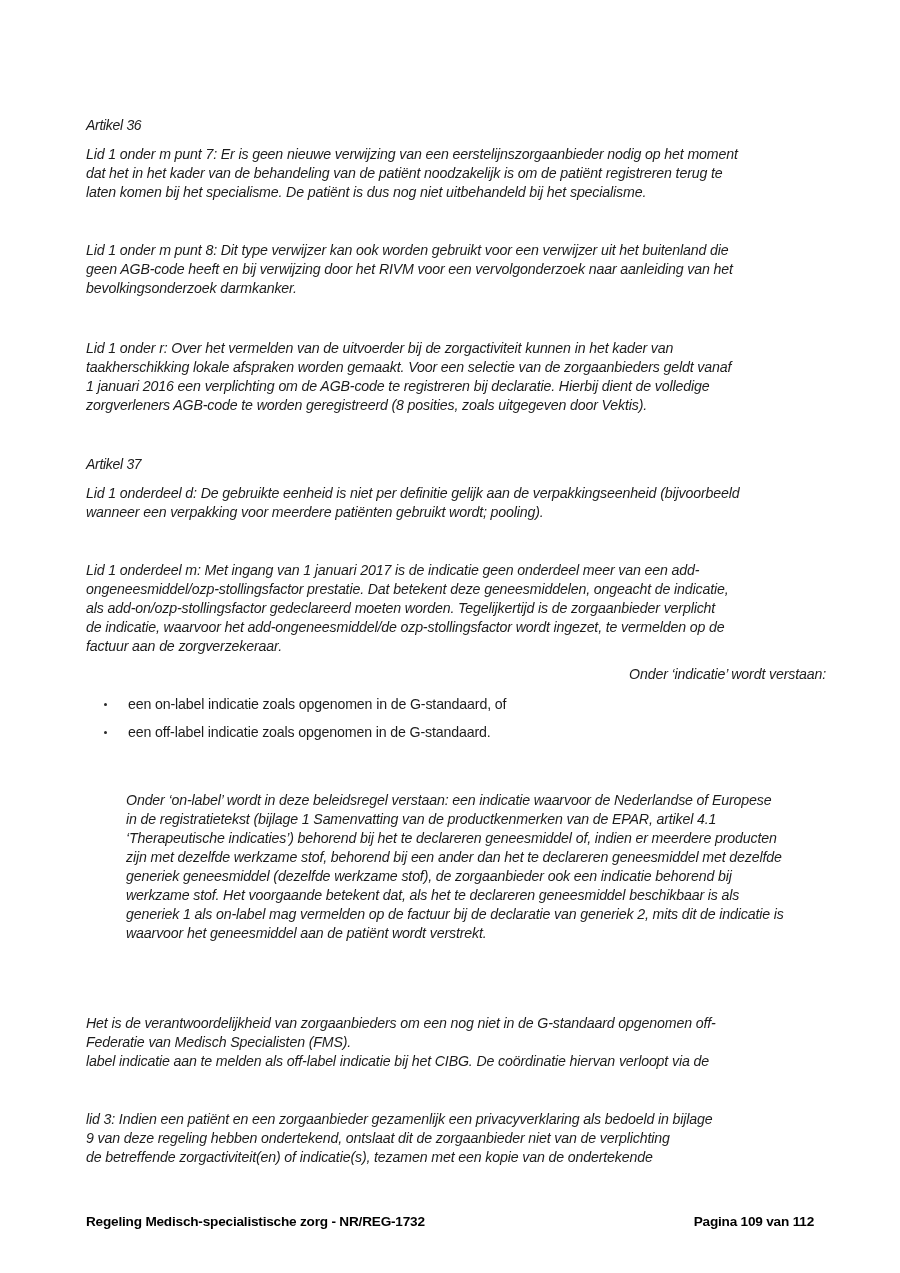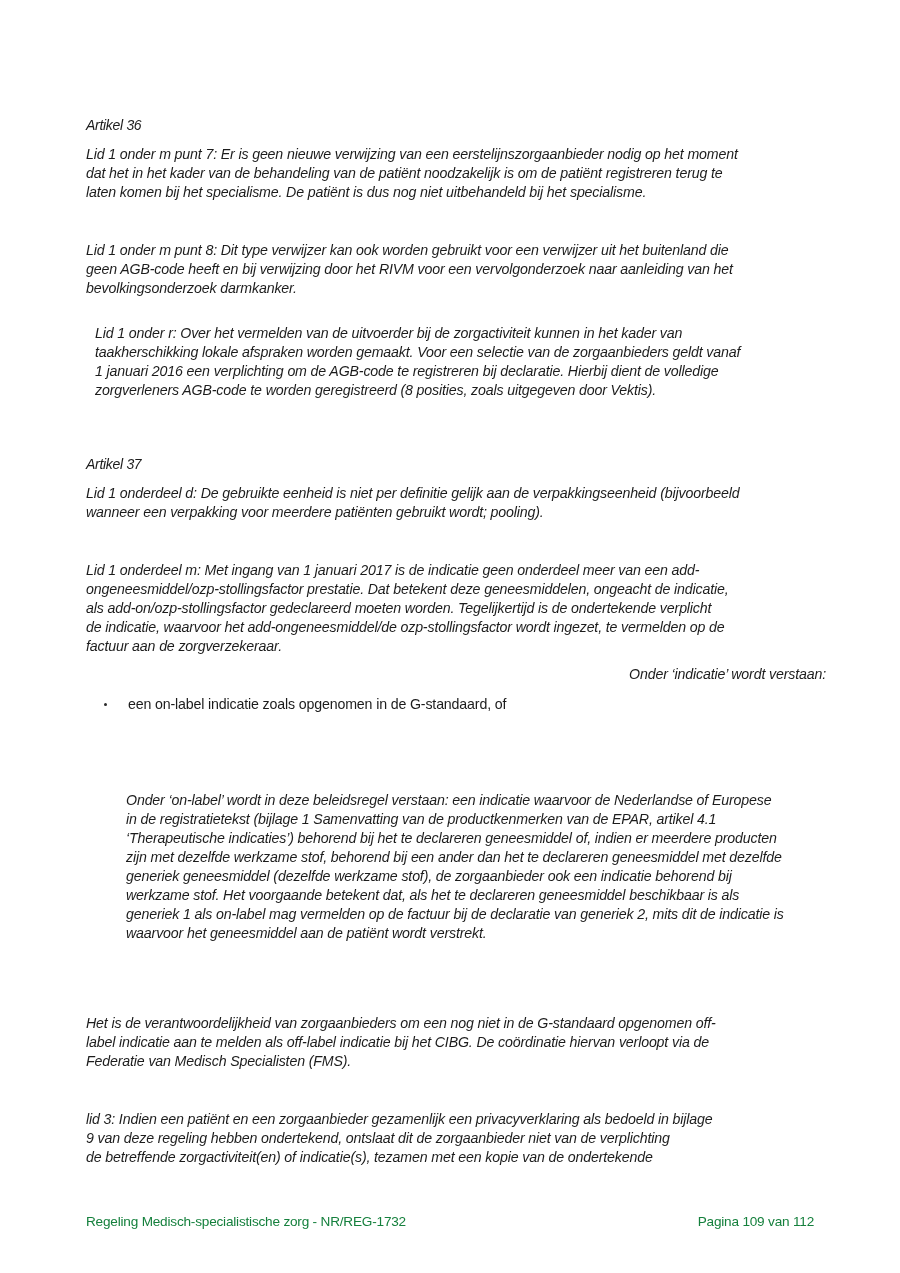--- a/index.html
+++ b/index.html
@@ -22,21 +22,21 @@
   .bullet-dot {
     position: absolute; left: 18px; top: 8px; width: 3px; height: 3px;
     background: #2a2a2a; border-radius: 50%;
   }
   .bullet-text {
     position: absolute; left: 42px; top: 0; font-size: 14.2px; line-height: 19px;
     white-space: nowrap; letter-spacing: -0.15px; color: #1c1c1c;
   }
   .footer {
     position: absolute; top: 1213px; font-size: 13.6px; line-height: 18px;
-    white-space: nowrap; color: #15803d; letter-spacing: -0.2px;
+    white-space: nowrap; color: #000000; letter-spacing: -0.2px; font-weight: bold;
   }
   .footer-left { left: 86px; }
   .footer-right { right: 86px; text-align: right; }
 </style>
 </head>
 <body>
 
 <div class="page">
 
   <div class="block" style="top:116px;">
@@ -48,70 +48,74 @@
     <div class="line">dat het in het kader van de behandeling van de patiënt noodzakelijk is om de patiënt registreren terug te</div>
     <div class="line">laten komen bij het specialisme. De patiënt is dus nog niet uitbehandeld bij het specialisme.</div>
   </div>
 
   <div class="block" style="top:241px;">
     <div class="line">Lid 1 onder m punt 8: Dit type verwijzer kan ook worden gebruikt voor een verwijzer uit het buitenland die</div>
     <div class="line">geen AGB-code heeft en bij verwijzing door het RIVM voor een vervolgonderzoek naar aanleiding van het</div>
     <div class="line">bevolkingsonderzoek darmkanker.</div>
   </div>
 
-  <div class="block" style="top:324px;margin-left:9px;">
+  <div class="block" style="top:339px;">
     <div class="line">Lid 1 onder r: Over het vermelden van de uitvoerder bij de zorgactiviteit kunnen in het kader van</div>
     <div class="line">taakherschikking lokale afspraken worden gemaakt. Voor een selectie van de zorgaanbieders geldt vanaf</div>
     <div class="line">1 januari 2016 een verplichting om de AGB-code te registreren bij declaratie. Hierbij dient de volledige</div>
     <div class="line">zorgverleners AGB-code te worden geregistreerd (8 posities, zoals uitgegeven door Vektis).</div>
   </div>
 
   <div class="block" style="top:455px;">
     <div class="heading">Artikel 37</div>
   </div>
 
   <div class="block" style="top:484px;">
     <div class="line">Lid 1 onderdeel d: De gebruikte eenheid is niet per definitie gelijk aan de verpakkingseenheid (bijvoorbeeld</div>
     <div class="line">wanneer een verpakking voor meerdere patiënten gebruikt wordt; pooling).</div>
   </div>
 
   <div class="block" style="top:561px;">
     <div class="line">Lid 1 onderdeel m: Met ingang van 1 januari 2017 is de indicatie geen onderdeel meer van een add-</div>
     <div class="line">ongeneesmiddel/ozp-stollingsfactor prestatie. Dat betekent deze geneesmiddelen, ongeacht de indicatie,</div>
-    <div class="line">als add-on/ozp-stollingsfactor gedeclareerd moeten worden. Tegelijkertijd is de ondertekende verplicht</div>
+    <div class="line">als add-on/ozp-stollingsfactor gedeclareerd moeten worden. Tegelijkertijd is de zorgaanbieder verplicht</div>
     <div class="line">de indicatie, waarvoor het add-ongeneesmiddel/de ozp-stollingsfactor wordt ingezet, te vermelden op de</div>
     <div class="line">factuur aan de zorgverzekeraar.</div>
   </div>
 
   <div class="block" style="top:665px;text-align:right;">
     <div class="line">Onder ‘indicatie’ wordt verstaan:</div>
   </div>
 
   <div class="block" style="top:695px;">
     <div class="bullet-row">
       <span class="bullet-dot"></span>
       <span class="bullet-text">een on-label indicatie zoals opgenomen in de G-standaard, of</span>
+    </div>
+    <div class="bullet-row" style="margin-top:9px;">
+      <span class="bullet-dot"></span>
+      <span class="bullet-text">een off-label indicatie zoals opgenomen in de G-standaard.</span>
     </div>
   </div>
 
   <div class="block" style="top:791px;margin-left:40px;">
     <div class="line">Onder ‘on-label’ wordt in deze beleidsregel verstaan: een indicatie waarvoor de Nederlandse of Europese</div>
     <div class="line">in de registratietekst (bijlage 1 Samenvatting van de productkenmerken van de EPAR, artikel 4.1</div>
     <div class="line">‘Therapeutische indicaties’) behorend bij het te declareren geneesmiddel of, indien er meerdere producten</div>
     <div class="line">zijn met dezelfde werkzame stof, behorend bij een ander dan het te declareren geneesmiddel met dezelfde</div>
     <div class="line">generiek geneesmiddel (dezelfde werkzame stof), de zorgaanbieder ook een indicatie behorend bij</div>
     <div class="line">werkzame stof. Het voorgaande betekent dat, als het te declareren geneesmiddel beschikbaar is als</div>
     <div class="line">generiek 1 als on-label mag vermelden op de factuur bij de declaratie van generiek 2, mits dit de indicatie is</div>
     <div class="line">waarvoor het geneesmiddel aan de patiënt wordt verstrekt.</div>
   </div>
 
   <div class="block" style="top:1014px;">
     <div class="line">Het is de verantwoordelijkheid van zorgaanbieders om een nog niet in de G-standaard opgenomen off-</div>
+    <div class="line">Federatie van Medisch Specialisten (FMS).</div>
     <div class="line">label indicatie aan te melden als off-label indicatie bij het CIBG. De coördinatie hiervan verloopt via de</div>
-    <div class="line">Federatie van Medisch Specialisten (FMS).</div>
   </div>
 
   <div class="block" style="top:1110px;">
     <div class="line">lid 3: Indien een patiënt en een zorgaanbieder gezamenlijk een privacyverklaring als bedoeld in bijlage</div>
     <div class="line">9 van deze regeling hebben ondertekend, ontslaat dit de zorgaanbieder niet van de verplichting</div>
     <div class="line">de betreffende zorgactiviteit(en) of indicatie(s), tezamen met een kopie van de ondertekende</div>
   </div>
 
   <div class="footer footer-left">Regeling Medisch-specialistische zorg - NR/REG-1732</div>
   <div class="footer footer-right">Pagina 109 van 112</div>

